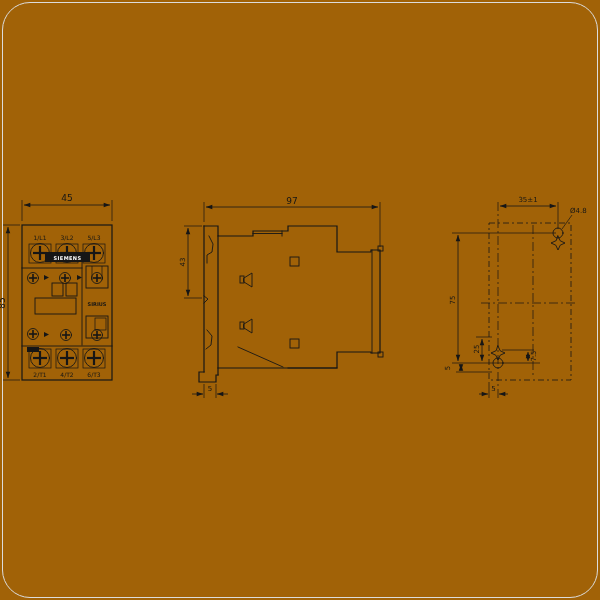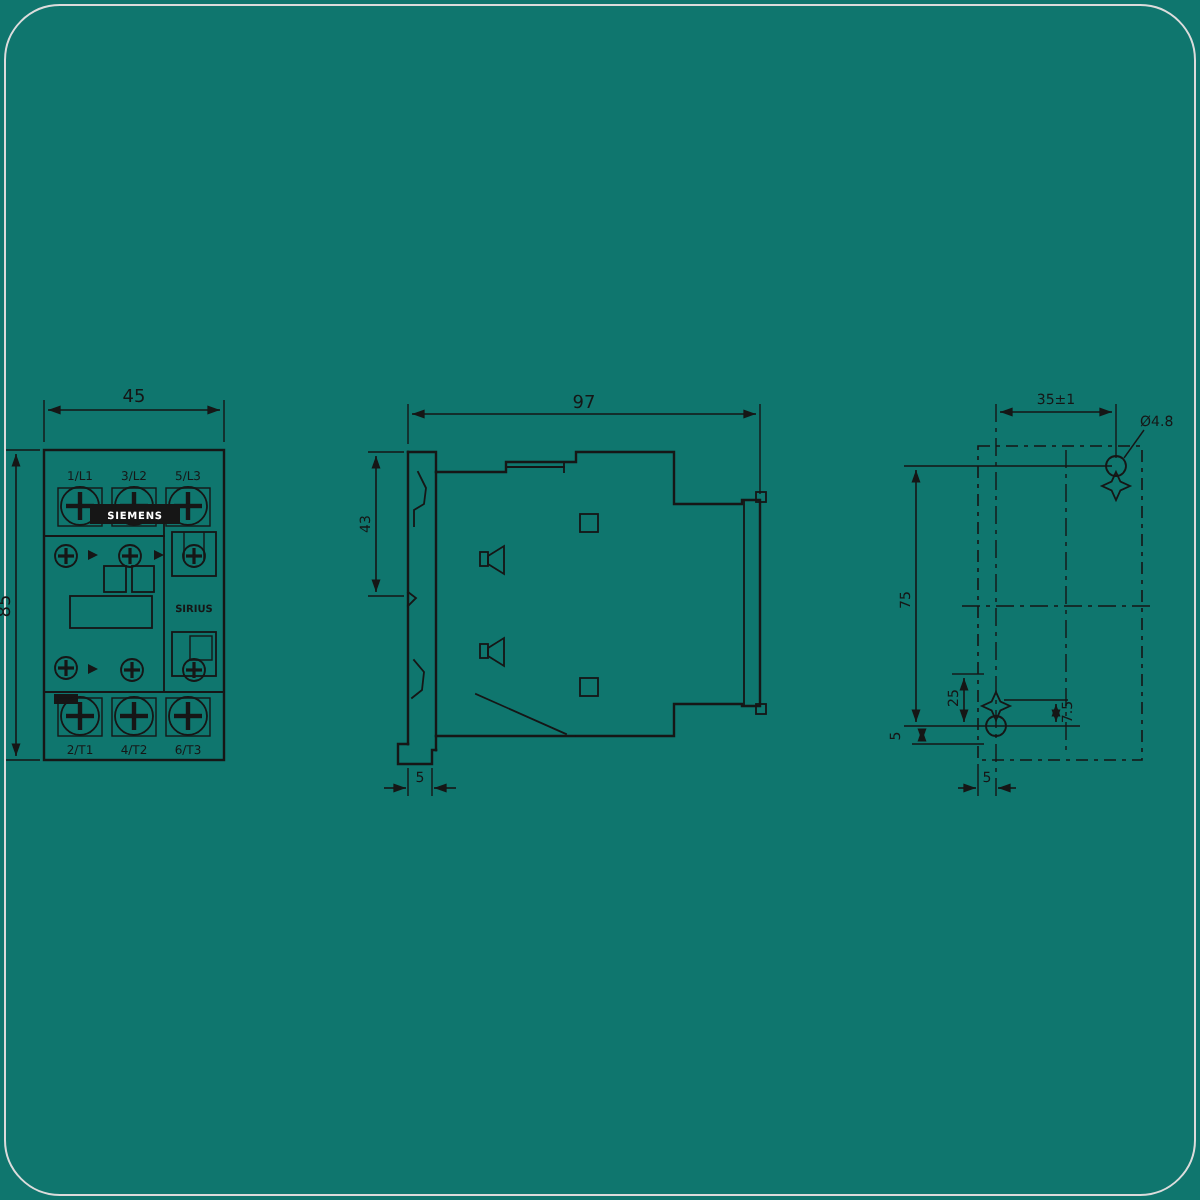--- a/index.html
+++ b/index.html
@@ -1,16 +1,16 @@
 <!DOCTYPE html>
 <html><head>
 <meta charset="utf-8">
 <style>
   html,body{margin:0;padding:0;background:#fff;}
-  .canvas{position:relative;width:600px;height:600px;background:#0f766e;overflow:hidden;
+  .canvas{position:relative;width:600px;height:600px;background:#a16207;overflow:hidden;
           font-family:"DejaVu Sans",sans-serif;}
   .frame{position:absolute;inset:2px;border:1.5px solid #dcdcdc;border-radius:28px;pointer-events:none;}
   svg{position:absolute;left:0;top:0;}
   .ln{fill:none;stroke:#161616;stroke-width:1.2;stroke-linecap:square;stroke-linejoin:miter;}
   .md{fill:none;stroke:#161616;stroke-width:0.9;stroke-linecap:square;}
   .thin{fill:none;stroke:#161616;stroke-width:0.7;}
   .dim{fill:none;stroke:#161616;stroke-width:0.8;}
   .dar{marker-start:url(#arr);marker-end:url(#arr);}
   .dae{marker-end:url(#arr);}
   .cl{fill:none;stroke:#161616;stroke-width:0.7;stroke-dasharray:9 3 2 3;}

